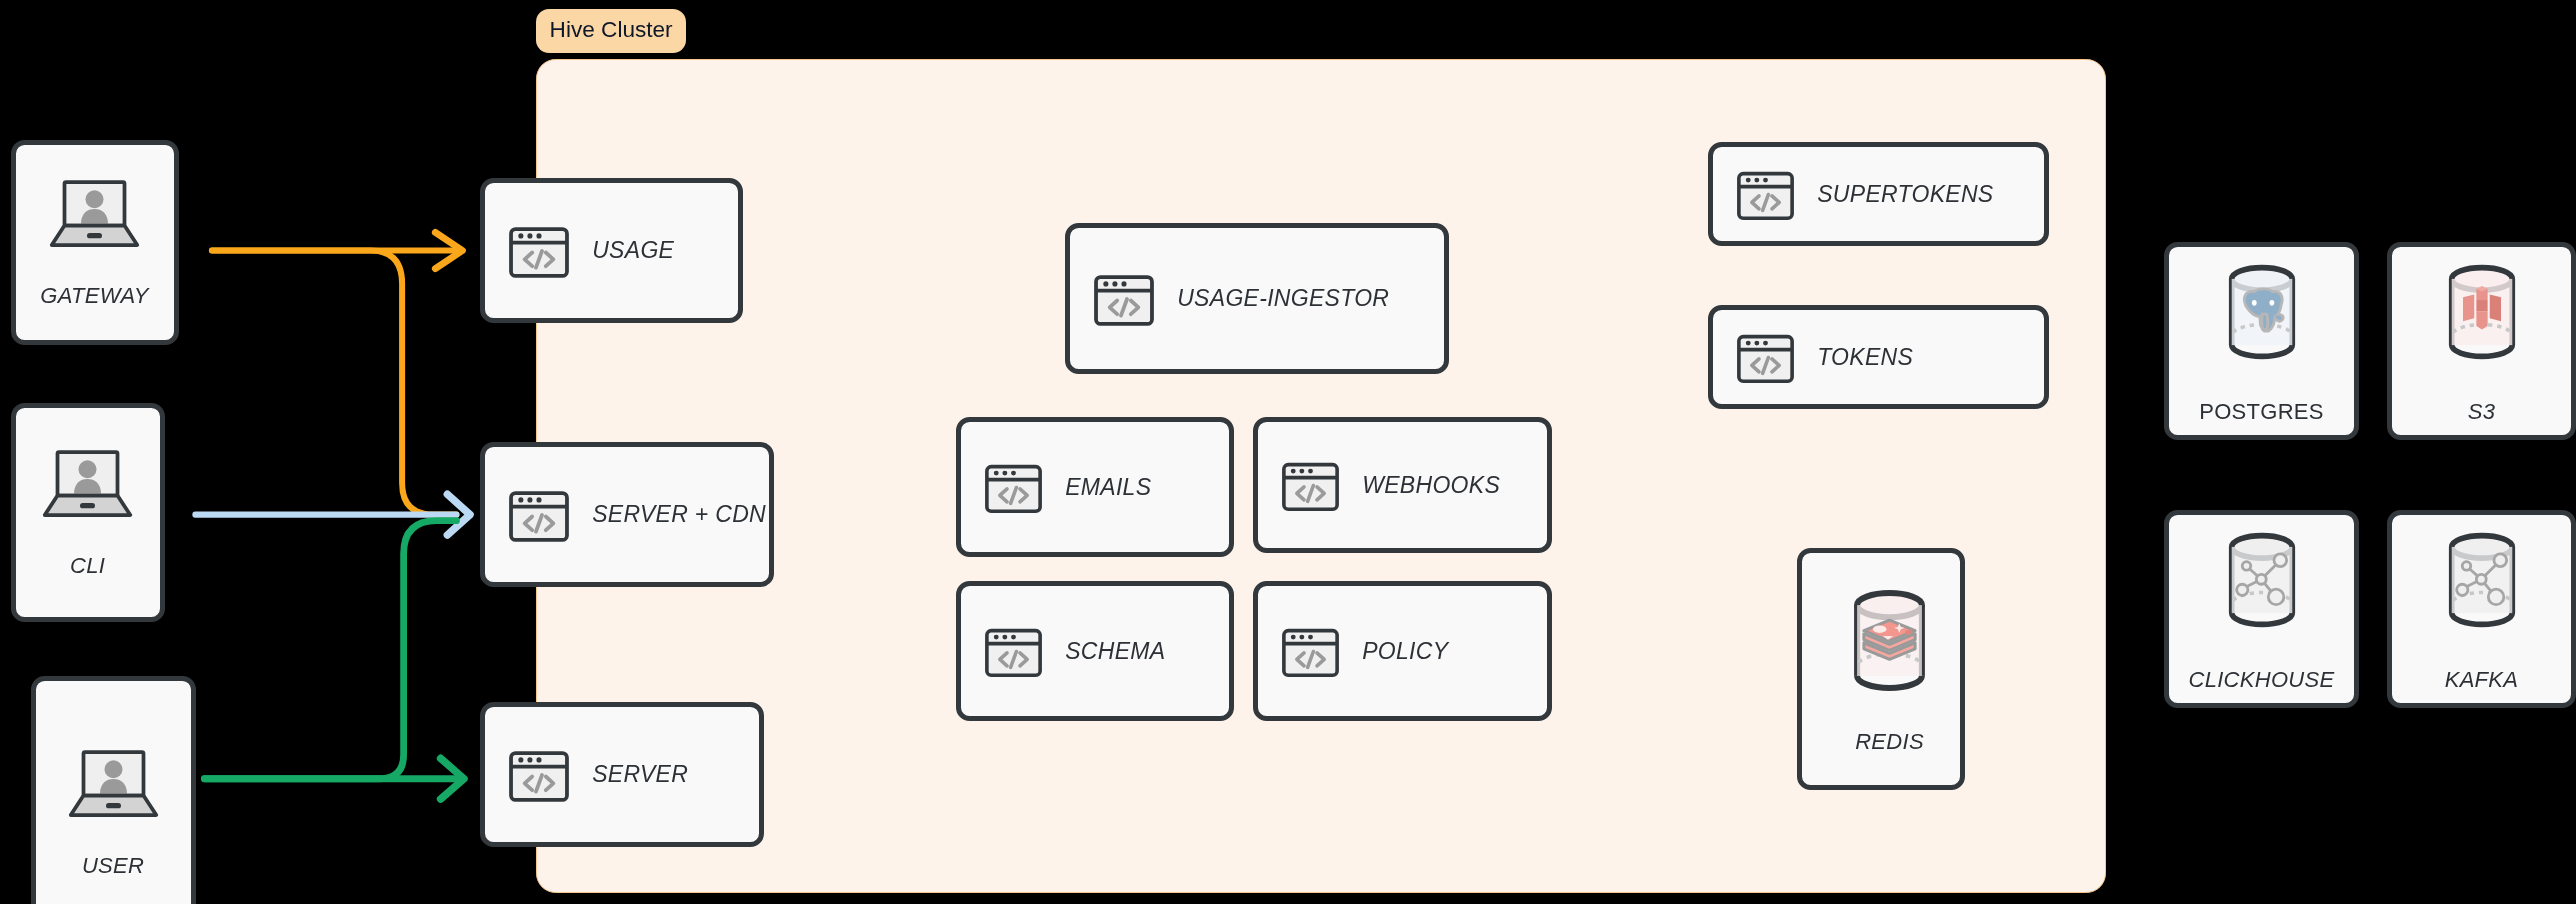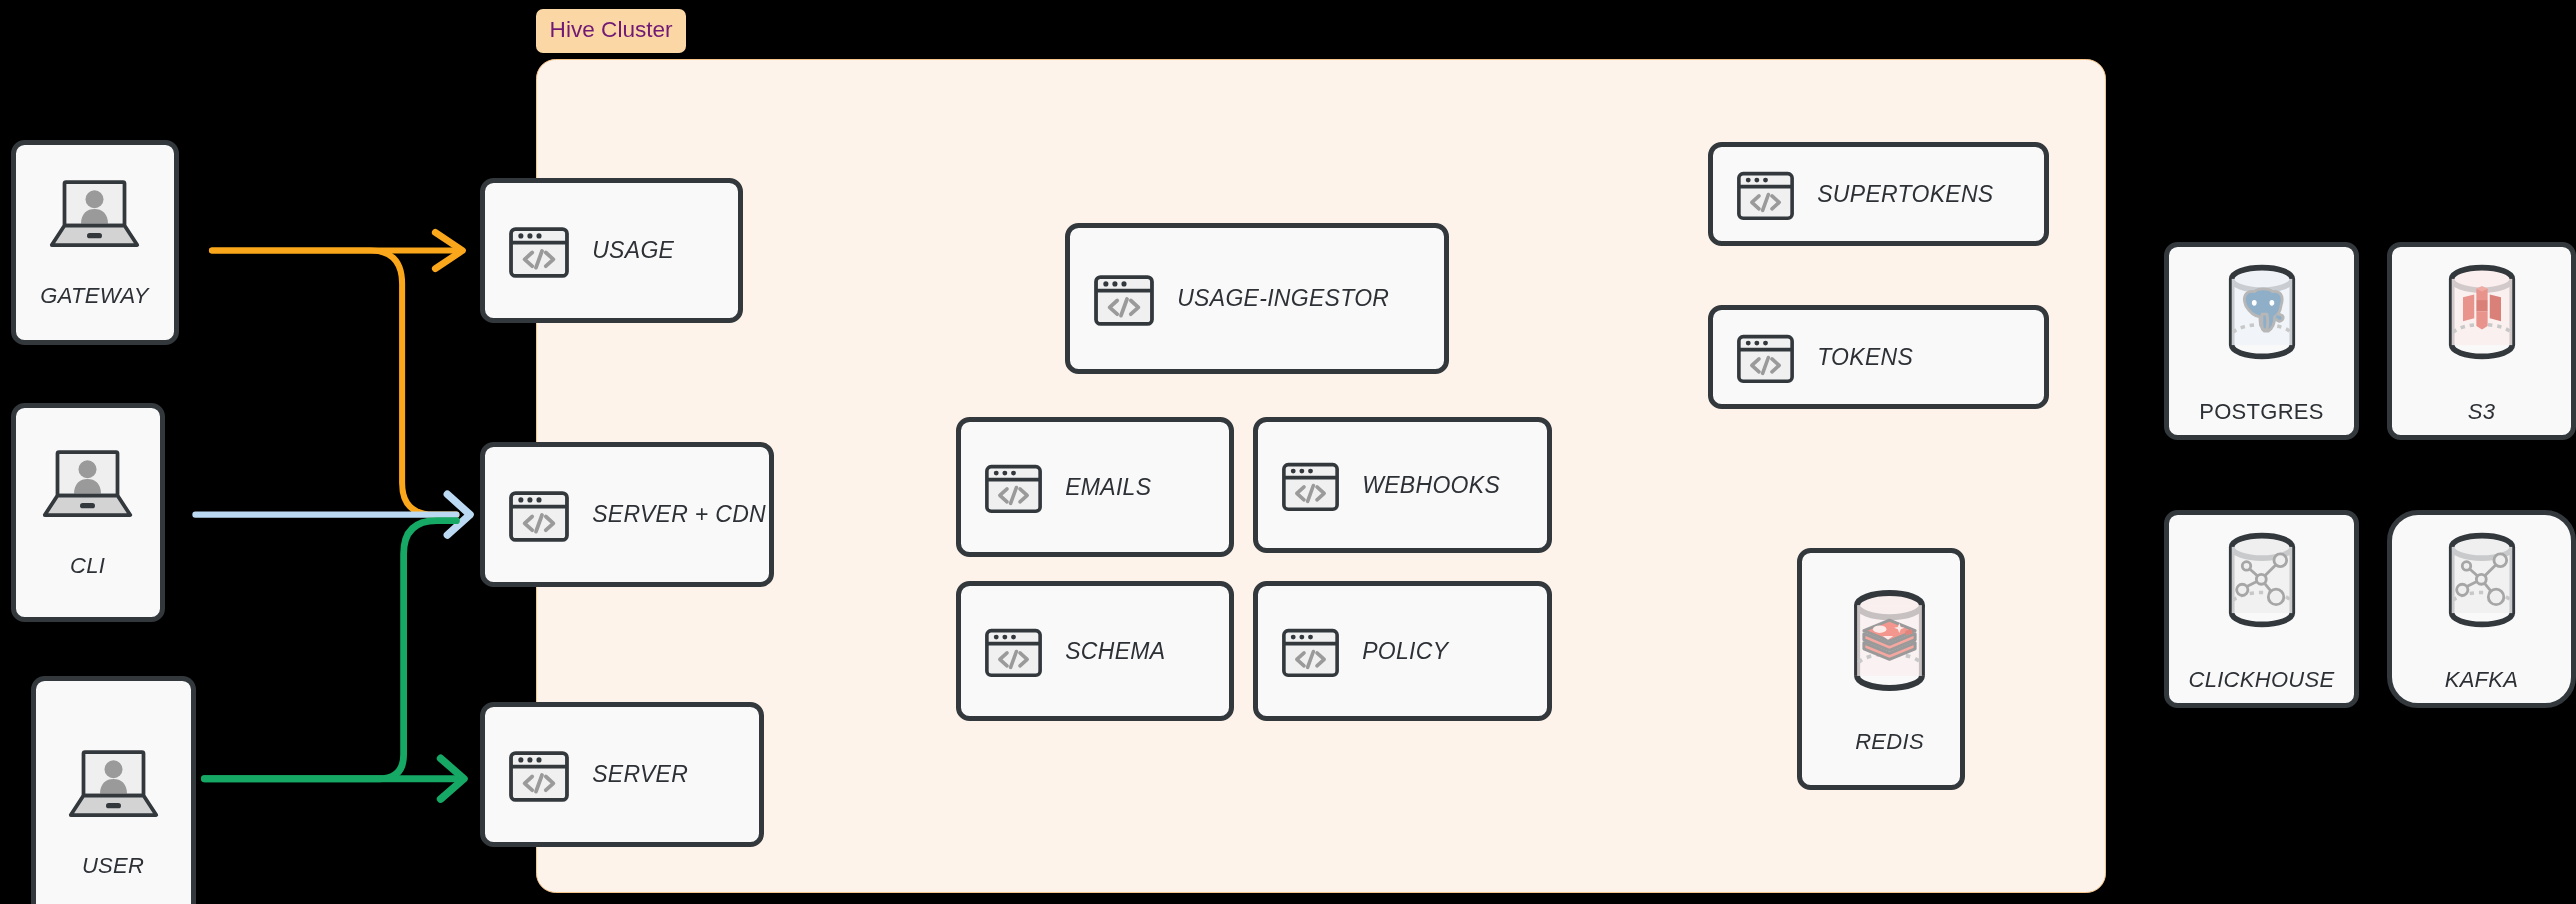--- a/index.html
+++ b/index.html
@@ -25,25 +25,25 @@
     background: #FDF3EA;
     border: 1.5px solid #F7C68B;
     border-radius: 19.6px;
     box-sizing: border-box;
   }
   #cluster-label {
     position: absolute;
     left: 536px;
     top: 9px;
     background: #FBD7A5;
-    color: #701a75;
+    color: #0f172a;
     font-size: 22.6px;
     line-height: 1;
     padding: 9.8px 13.6px 11.3px 13.6px;
-    border-radius: 7px;
+    border-radius: 13px;
     white-space: nowrap;
   }
 
   
   .node {
     position: absolute;
     background: #F9F9F9;
     border: 5.3px solid #33383D;
     border-radius: 13.6px;
     box-sizing: border-box;
@@ -404,21 +404,21 @@
         <circle cx="97" cy="47" r="9" fill="#EFEFEF"></circle>
         <circle cx="70" cy="74" r="7" fill="#EFEFEF"></circle>
         <circle cx="43" cy="89" r="8" fill="#EFEFEF"></circle>
         <circle cx="91" cy="99" r="11" fill="#EFEFEF"></circle>
       </g>
     </svg>
   </span>
   <span class="node-label">CLICKHOUSE</span>
 </div>
 
-<div class="node vert" style="left:2387px; top:510px; width:189px; height:198px;border-radius:31px;">
+<div class="node vert" style="left:2387px; top:510px; width:189px; height:198px;">
   <span class="icon-wrap">
     <svg width="100" height="110" viewBox="0 0 142 150">
       <path d="M28 28 L28 122" stroke="#33383D" stroke-width="8" fill="none"></path>
       <path d="M114 28 L114 122" stroke="#33383D" stroke-width="8" fill="none"></path>
       <path d="M28 122 A 43 16 0 0 0 114 122" fill="none" stroke="#33383D" stroke-width="8"></path>
       <ellipse cx="71" cy="28" rx="43" ry="16" fill="#EFEFEF" stroke="#33383D" stroke-width="8"></ellipse>
       <rect x="28" y="28" width="86" height="94" fill="#EFEFEF" opacity="0.8"></rect>
       <path d="M30 104 A 43 16 0 0 1 112 104" fill="none" stroke="#C8C8C8" stroke-width="5" stroke-dasharray="6 7"></path>
       <g stroke="#A6A6A6" stroke-width="4" fill="none">
         <path d="M52 58 L70 74 L94 50"></path>

